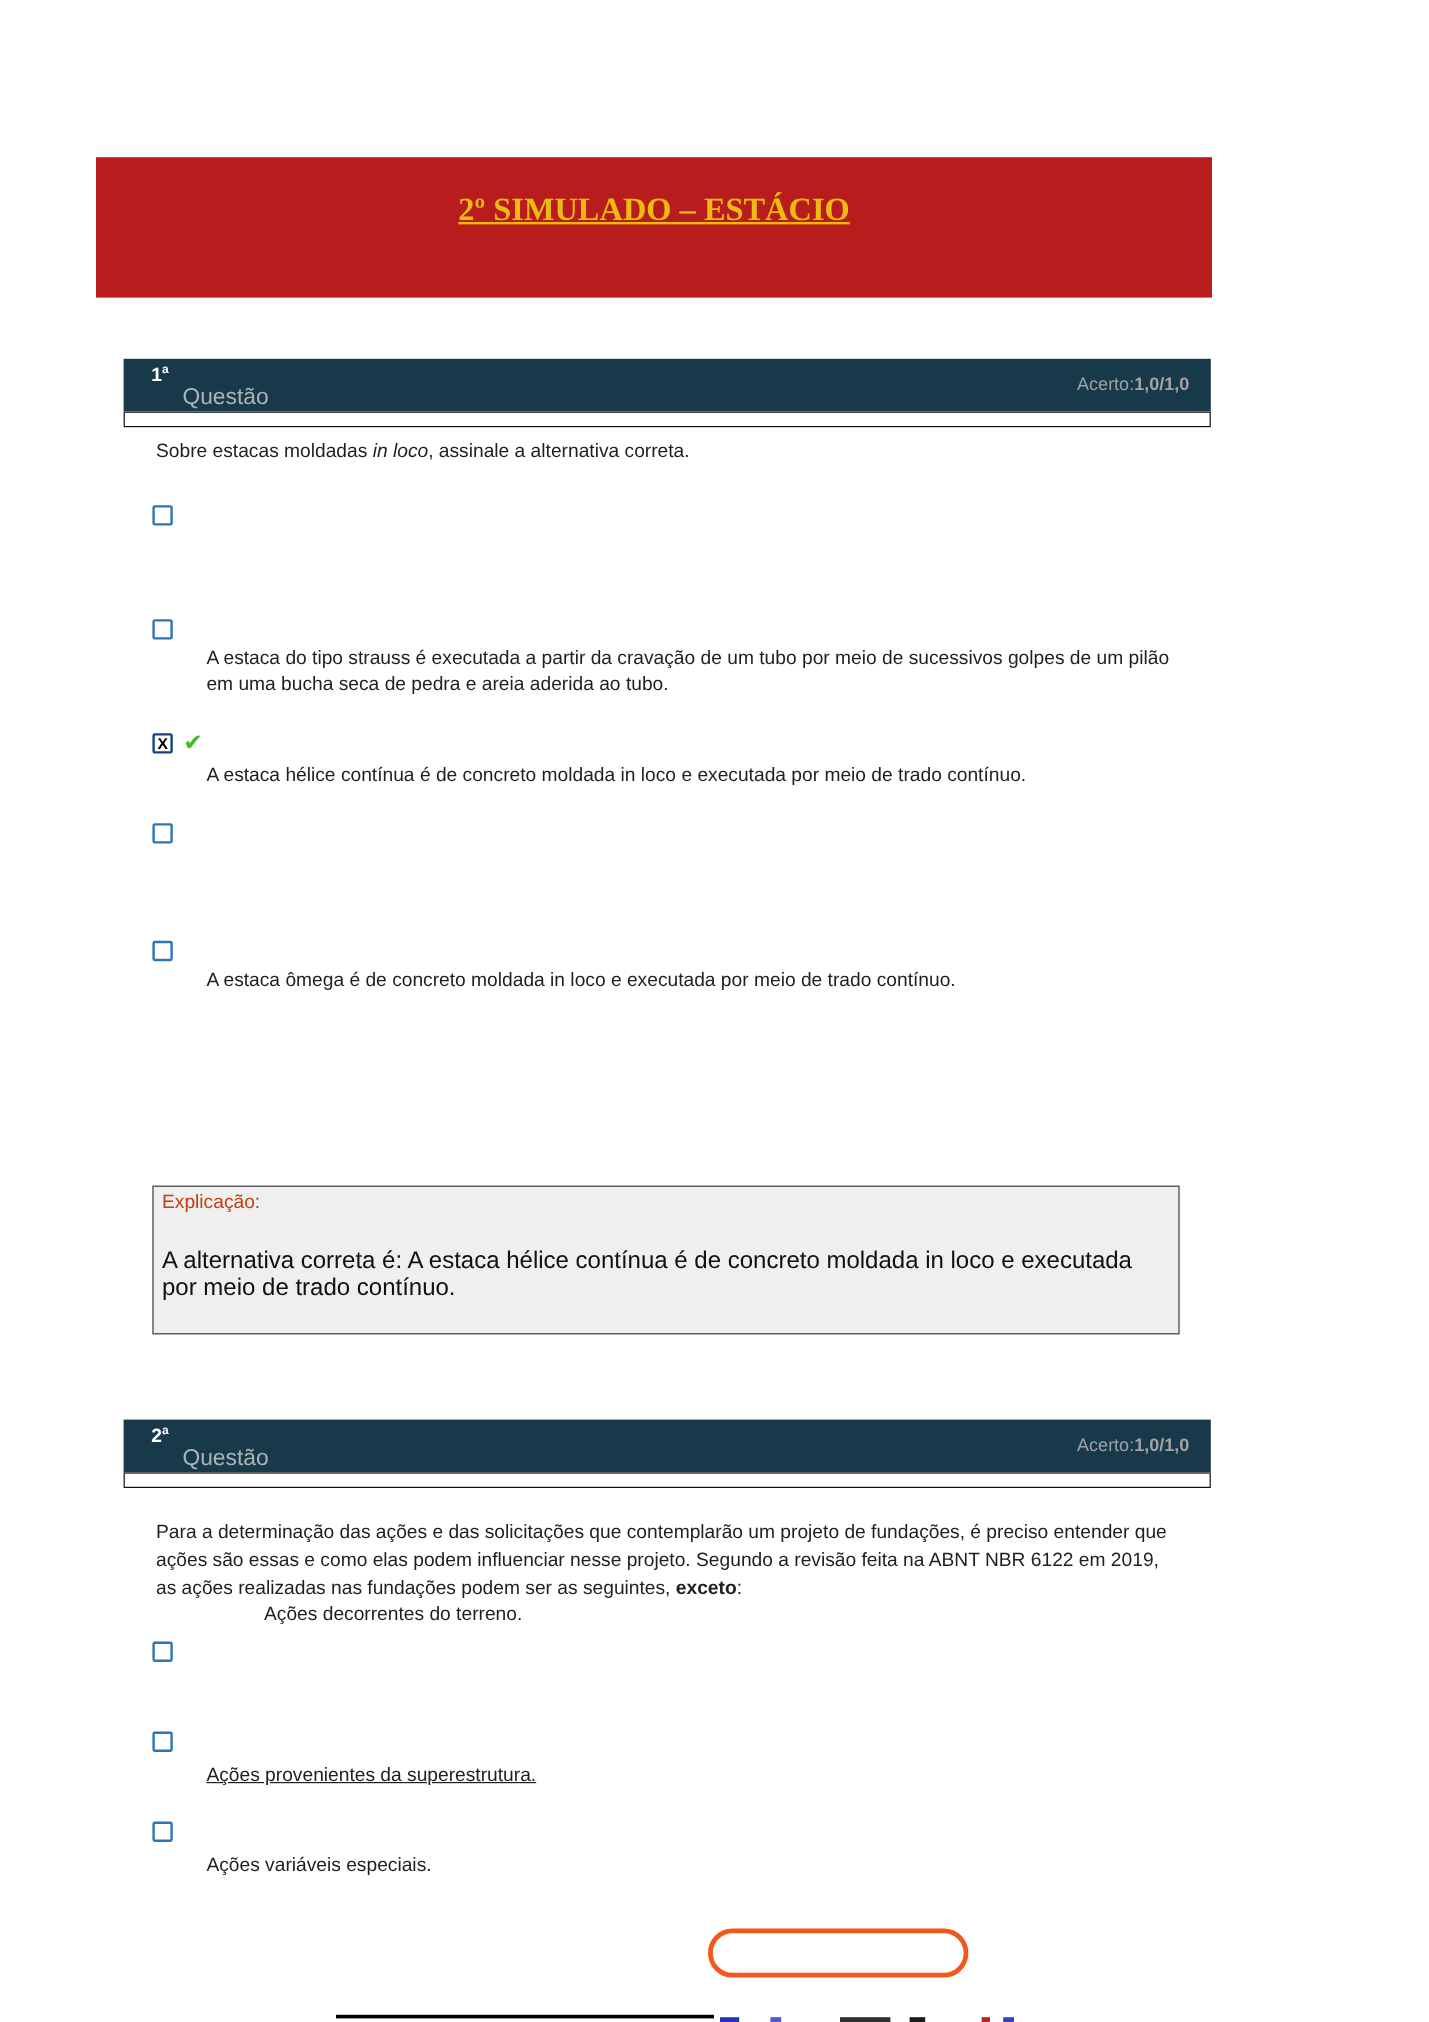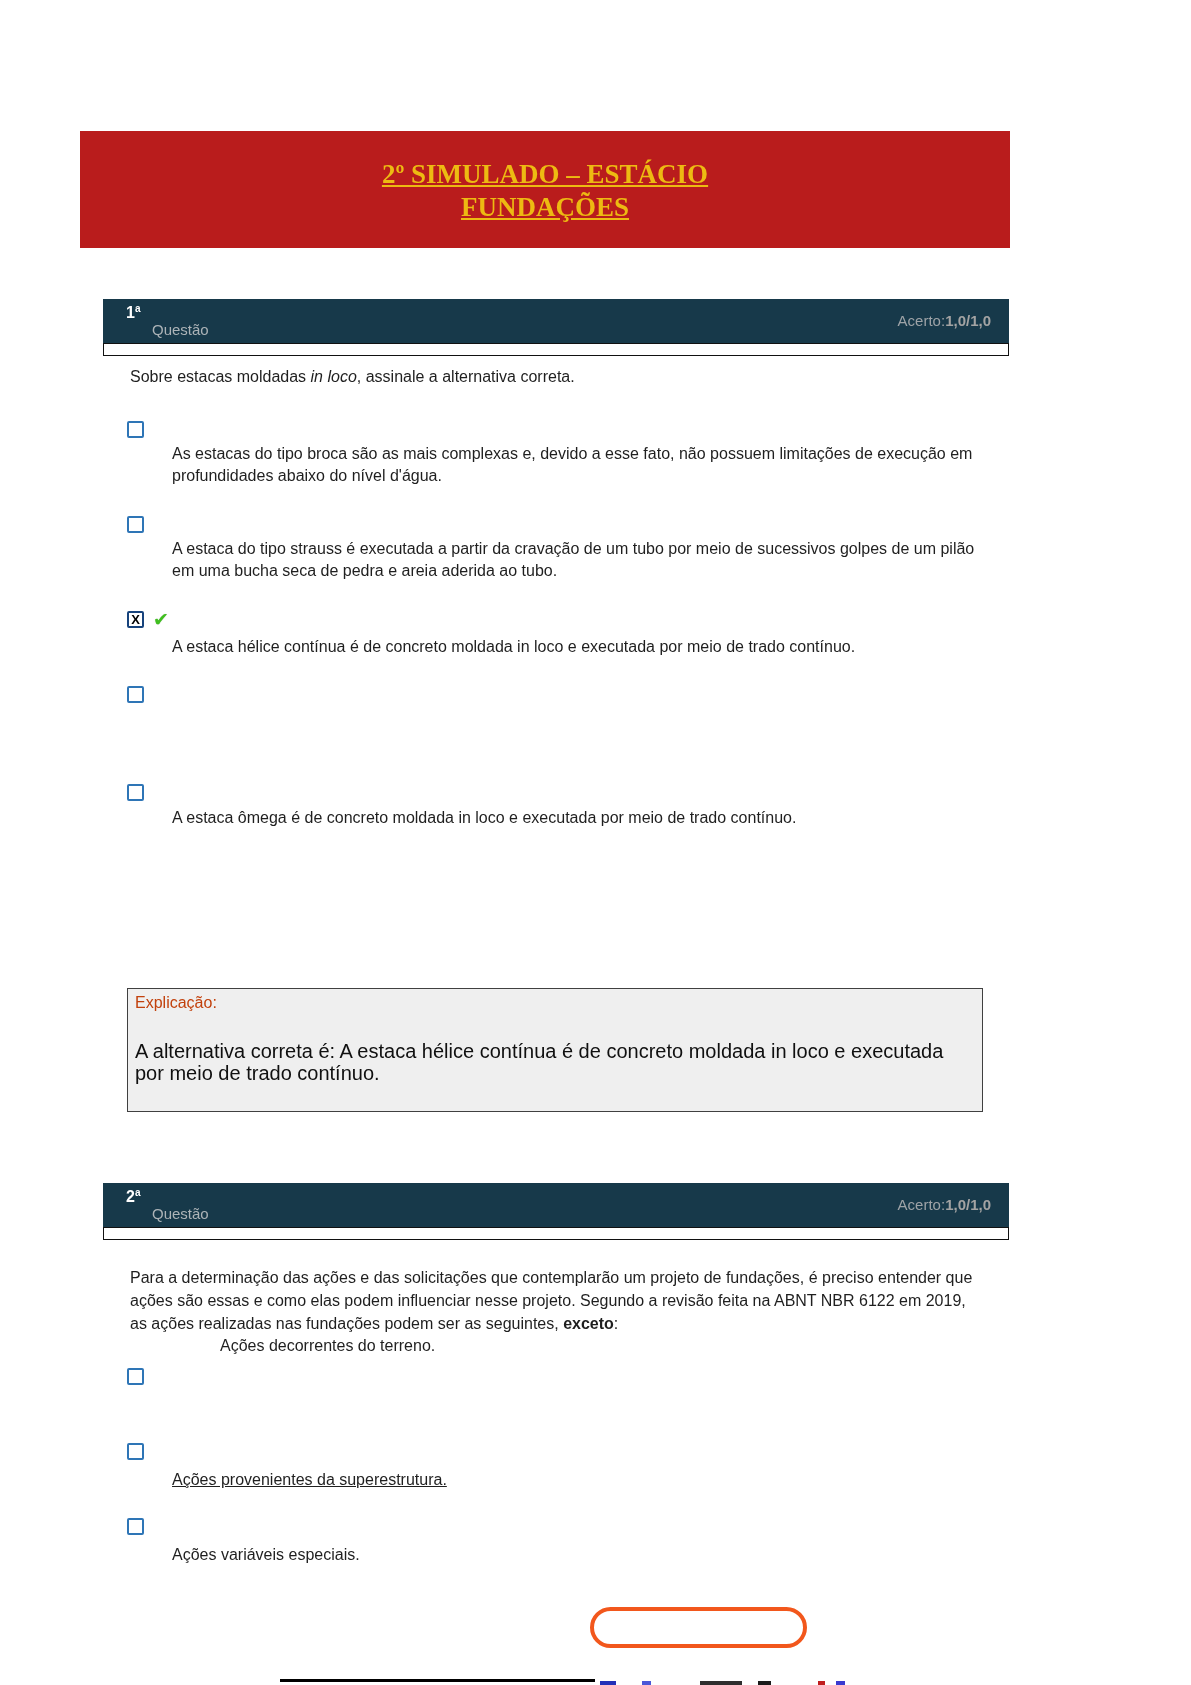--- a/index.html
+++ b/index.html
@@ -9,21 +9,21 @@
   
   .banner { position:absolute; left:80px; top:131px; width:930px; height:117px;
             background:#b91c1c; text-align:center; padding-top:27px; }
   .banner .bline { display:block; font-family:"Liberation Serif", serif; font-weight:bold;
                    font-size:27px; line-height:33px; color:#EDBA12; text-decoration:underline; }
 
   
   .qheader { position:absolute; left:103px; width:906px; height:44px; background:#17394A;text-decoration:underline; }
   .qheader .qnum { position:absolute; left:23px; top:4px; color:#ffffff; font-weight:bold; font-size:16px; }
   .qheader .qnum sup { font-size:10px; }
-  .qheader .qlabel { position:absolute; left:49px; top:22px; color:#ACB3B7; font-size:15px; }
+  .qheader .qlabel { position:absolute; left:49px; top:22px; color:#ACB3B7; font-size:19px; }
   .qheader .score { position:absolute; right:18px; top:13px; font-size:15px; color:#9EA3A7; }
   .qheader .score .sval { color:#a3a3a3; font-weight:bold;margin-top:14px; }
   .strip { position:absolute; left:103px; width:906px; height:13px; background:#ffffff;
            border:1px solid #111111; }
 
   
   .prompt { position:absolute; left:130px; font-size:16px; line-height:23px; color:#1f1f1f; }
   .opt-cb { position:absolute; left:127px; width:17px; height:17px; background:#ffffff;
             border:2px solid #2E75B6; border-radius:2px; display:flex; align-items:center;
             justify-content:center; cursor:pointer; }
@@ -53,36 +53,34 @@
   .f5 { left:818px; width:7px;  background:#C01F1F; }
   .f6 { left:836px; width:9px;  background:#3A3AD0; }
 </style>
 </head>
 <body>
 
 <div class="page">
 
   <div class="banner">
     <span class="bline">2º SIMULADO – ESTÁCIO</span>
-    <span class="bline">FUNDAÇÕES</span>
   </div>
 
   <div class="qheader" style="top:299px;">
     <span class="qnum"><span>1</span><sup>a</sup></span>
     <span class="qlabel">Questão</span>
     <span class="score"><span>Acerto:</span><span class="sval">1,0/1,0</span></span>
   </div>
   <div class="strip" style="top:343px;"></div>
 
   <div class="prompt" style="top:365px; width:832px;">
     <span>Sobre estacas moldadas </span><em>in loco</em><span>, assinale a alternativa correta.</span>
   </div>
 
   <div class="opt-cb" style="top:421px;"></div>
-  <div class="opt-text" style="top:443px;">As estacas do tipo broca são as mais complexas e, devido a esse fato, não possuem limitações de execução em profundidades abaixo do nível d'água.</div>
 
   <div class="opt-cb" style="top:516px;"></div>
   <div class="opt-text" style="top:538px;">A estaca do tipo strauss é executada a partir da cravação de um tubo por meio de sucessivos golpes de um pilão em uma bucha seca de pedra e areia aderida ao tubo.</div>
 
   <div class="opt-cb checked" style="top:611px;">
     <span class="xmark">X</span>
   </div>
   <span class="correct-check" style="top:610px;">✔</span>
   <div class="opt-text" style="top:636px;">A estaca hélice contínua é de concreto moldada in loco e executada por meio de trado contínuo.</div>
 

